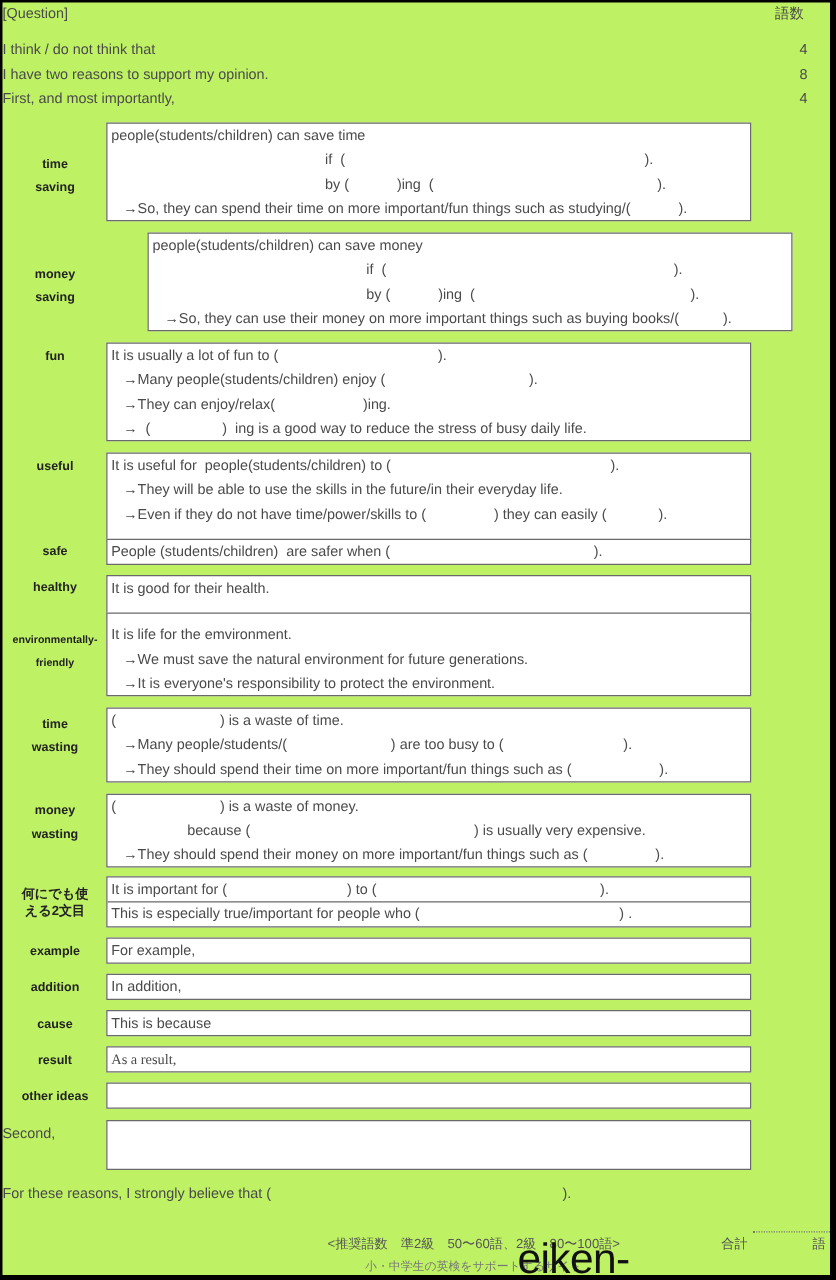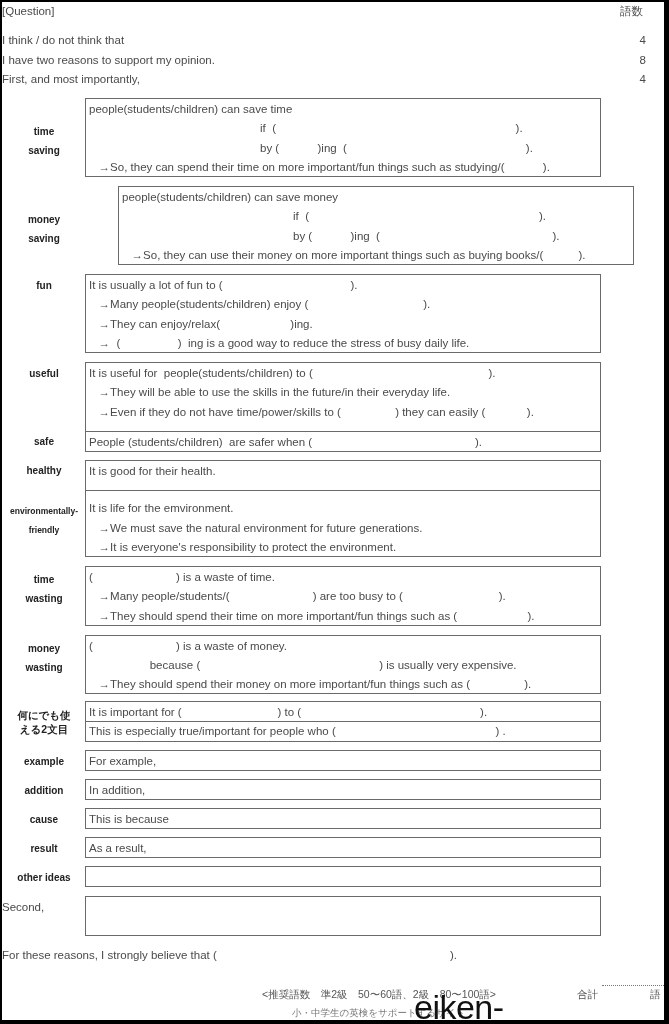--- a/index.html
+++ b/index.html
@@ -1,17 +1,17 @@
 <!DOCTYPE html>
 <html><head>
 <meta charset="utf-8">
 <style>
   html, body { margin: 0; padding: 0; background: #000; }
   body { width: 669px; height: 1024px; position: relative; overflow: hidden; font-family: "Liberation Sans", "DejaVu Sans", sans-serif; }
-  .page { position: absolute; left: 2px; top: 2px; width: 662px; height: 1018px; background: #ffffff; overflow: hidden; }
+  .page { position: absolute; left: 2px; top: 2px; width: 662px; height: 1018px; background: #bef264; overflow: hidden; }
   .t { position: absolute; font-size: 11.5px; color: #4a4a4a; white-space: pre; line-height: 14px; }
   .num { position: absolute; font-size: 11.5px; color: #4a4a4a; text-align: right; width: 30px; left: 614px; line-height: 14px; }
   .lbl { position: absolute; left: 0; width: 84px; text-align: center; font-size: 10px; font-weight: bold; color: #222; line-height: 13px; white-space: pre; }
   .lbl.small { font-size: 8.5px; }
   .box { position: absolute; left: 83px; width: 516px; border: 1px solid #6a6a6a; background: #fff; box-sizing: border-box; }
   .box .ln { position: absolute; left: 3px; font-size: 11.5px; color: #4a4a4a; white-space: pre; line-height: 14px; }
   .divider { position: absolute; left: 0; right: 0; height: 0; border-top: 1px solid #6a6a6a; }
   .dotted { position: absolute; left: 600px; top: 983px; width: 62px; border-top: 1px dotted #777; }
   .watermark { position: absolute; left: 412px; top: 988px; font-size: 34px; color: #111; font-family: "Liberation Sans", sans-serif; letter-spacing: -0.5px; line-height: 34px; }
   .footer1 { position: absolute; left: 260px; top: 986px; font-size: 10.5px; color: #555; white-space: pre; }
@@ -119,21 +119,21 @@
     <div class="ln" style="top:3px;">In addition,</div>
   </div>
 
   <div class="lbl" style="top:811px;">cause</div>
   <div class="box" style="top:806px;height:21px;">
     <div class="ln" style="top:3px;">This is because</div>
   </div>
 
   <div class="lbl" style="top:840px;">result</div>
   <div class="box" style="top:835px;height:21px;">
-    <div class="ln" style="top:3px;">As a result,</div>
+    <div class="ln" style="top:3px;font-family:Liberation Serif, serif;">As a result,</div>
   </div>
 
   <div class="lbl" style="top:869px;">other ideas</div>
   <div class="box" style="top:864px;height:21px;">
     <div class="ln" style="top:3px;"></div>
   </div>
 
   <div class="t" style="left:0px;top:898px;">Second,</div>
   <div class="box" style="top:894px;height:40px;"></div>
 

